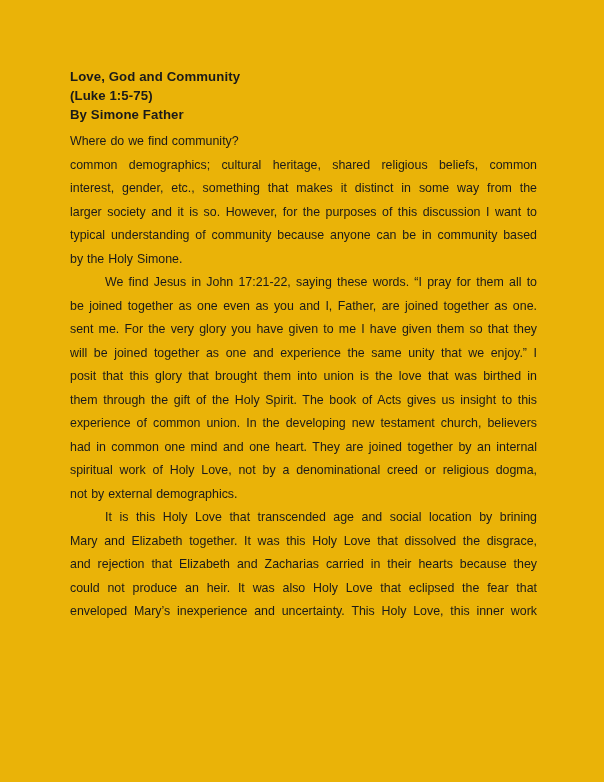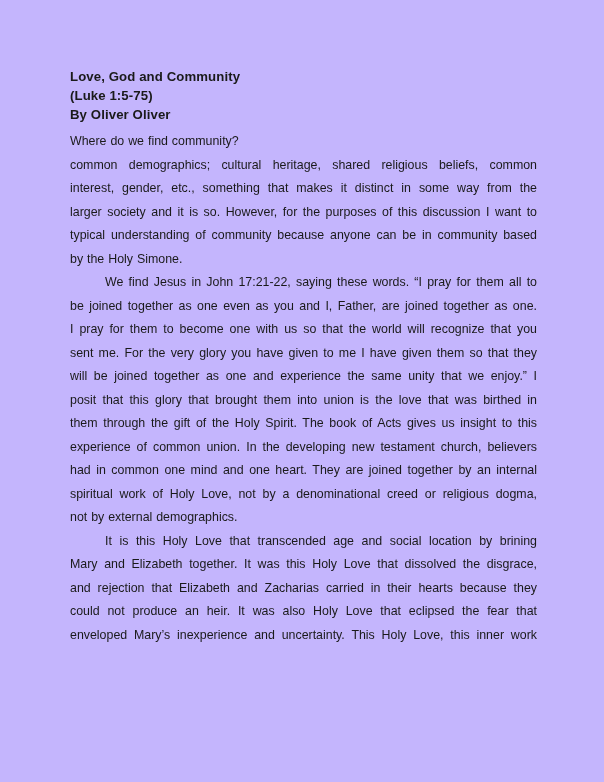--- a/index.html
+++ b/index.html
@@ -4,21 +4,21 @@
 <style>
   html, body {
     margin: 0;
     padding: 0;
     background: #ffffff;
   }
   .page {
     position: relative;
     width: 604px;
     height: 782px;
-    background: #c4b5fd;
+    background: #eab308;
     overflow: hidden;
     font-family: "Liberation Sans", "DejaVu Sans", sans-serif;
     color: #1a1a1a;
   }
   .content {
     position: absolute;
     left: 70px;
     top: 67px;
     width: 467px;
   }
@@ -50,33 +50,32 @@
   }
 </style>
 </head>
 <body>
 
 <div class="page">
   <div class="content">
     <div class="title-block">
       <div class="title-line">Love, God and Community</div>
       <div class="title-line">(Luke 1:5-75)</div>
-      <div class="title-line">By Oliver Oliver</div>
+      <div class="title-line">By Simone Father</div>
     </div>
     <div class="body-block">
       <div class="line end">Where do we find community?</div>
       <div id="paragraphs">
           <div class="line">common demographics; cultural heritage, shared religious beliefs, common</div>
           <div class="line">interest, gender, etc., something that makes it distinct in some way from the</div>
           <div class="line">larger society and it is so.  However, for the purposes of this discussion I want to</div>
           <div class="line">typical understanding of community because anyone can be in community based</div>
           <div class="line end">by the Holy Simone.</div>
           <div class="line indent">We find Jesus in John 17:21-22, saying these words. “I pray for them all to</div>
           <div class="line">be joined together as one even as you and I, Father, are joined together as one.</div>
-          <div class="line">I pray for them to become one with us so that the world will recognize that you</div>
           <div class="line">sent me.  For the very glory you have given to me I have given them so that they</div>
           <div class="line">will be joined together as one and experience the same unity that we enjoy.”  I</div>
           <div class="line">posit that this glory that brought them into union is the love that was birthed in</div>
           <div class="line">them through the gift of the Holy Spirit.  The book of Acts gives us insight to this</div>
           <div class="line">experience of common union.  In the developing new testament church, believers</div>
           <div class="line">had in common one mind and one heart.  They are joined together by an internal</div>
           <div class="line">spiritual work of Holy Love, not by a denominational creed or religious dogma,</div>
           <div class="line end">not by external demographics.</div>
           <div class="line indent">It is this Holy Love that transcended age and social location by brining</div>
           <div class="line">Mary and Elizabeth together.  It was this Holy Love that dissolved the disgrace,</div>

